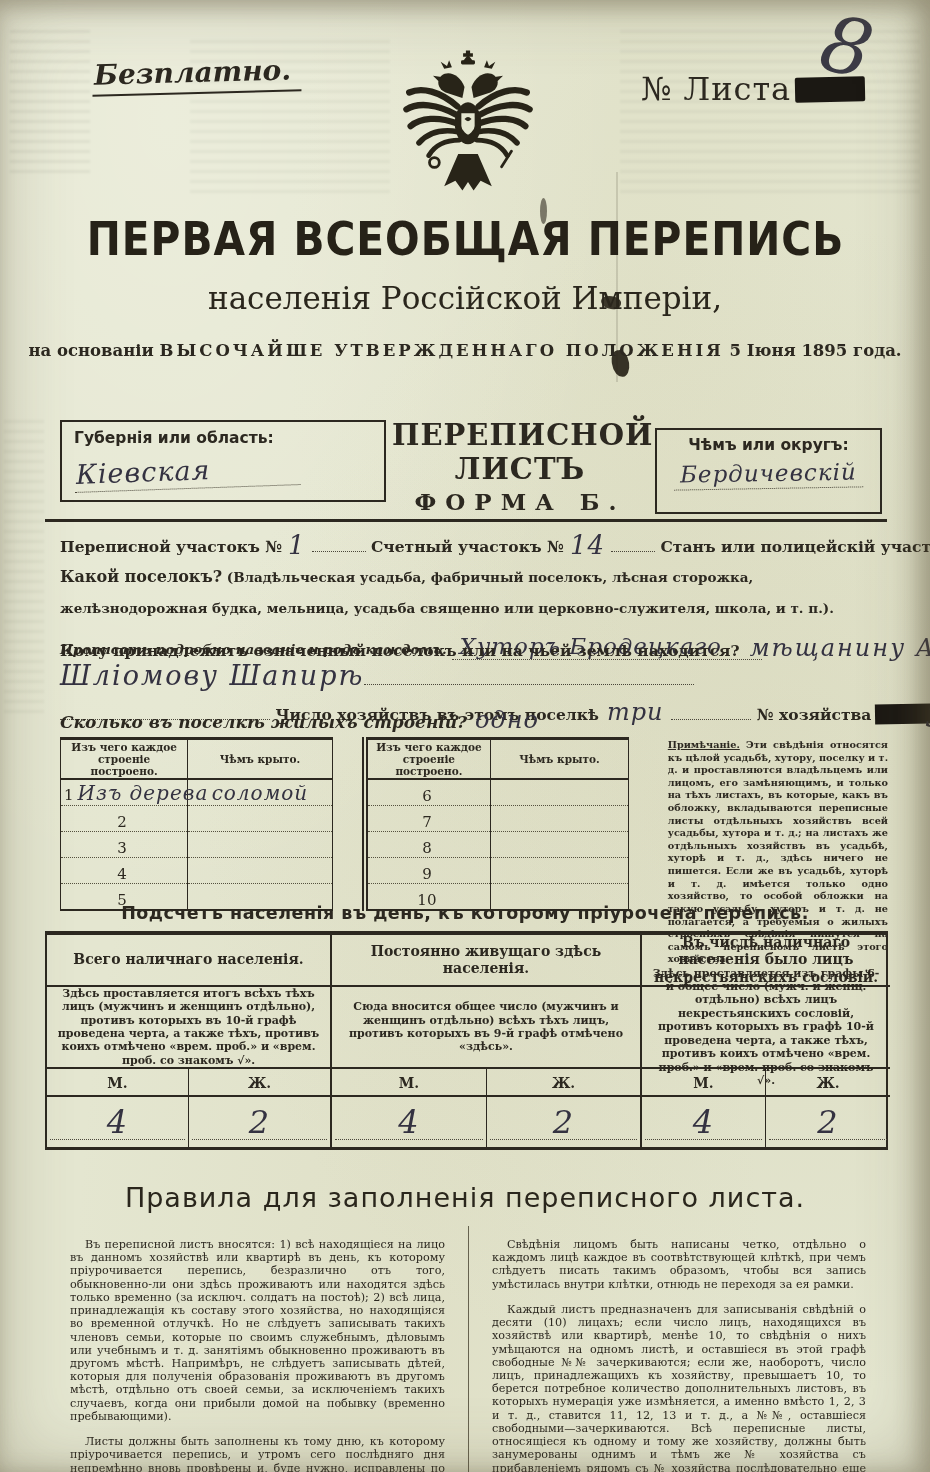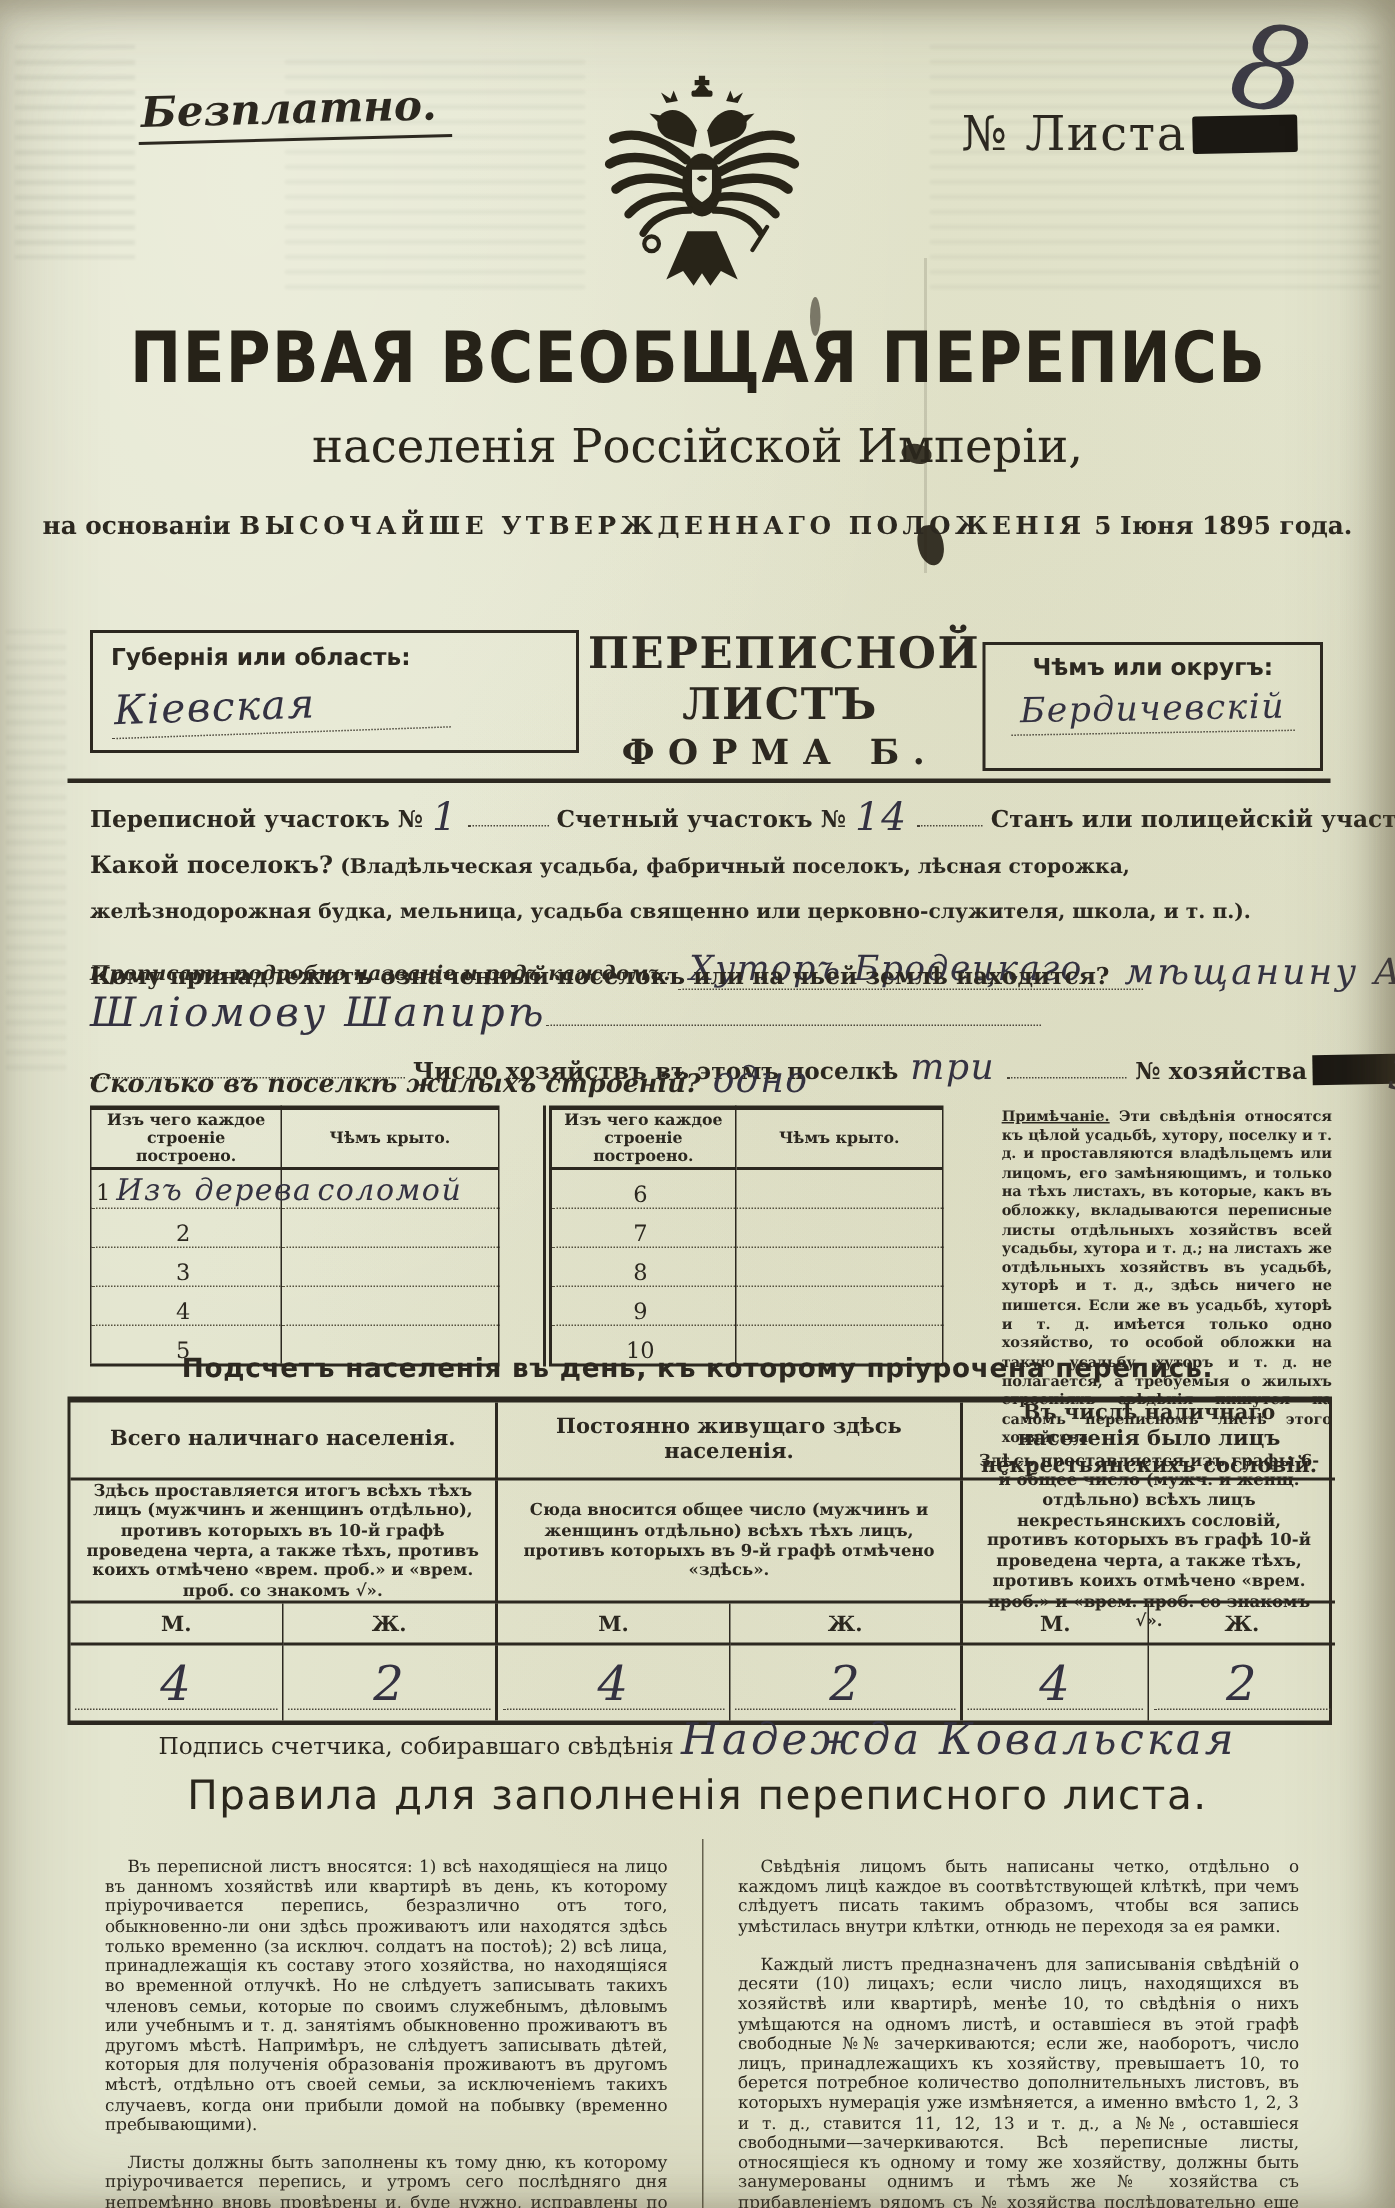--- a/index.html
+++ b/index.html
@@ -301,24 +301,20 @@
     <div class="pt-mj">Ж.</div>
 
     <div class="pt-val bR"><span class="hw">4</span></div>
     <div class="pt-val bG"><span class="hw">2</span></div>
     <div class="pt-val bR"><span class="hw">4</span></div>
     <div class="pt-val bG"><span class="hw">2</span></div>
     <div class="pt-val bR"><span class="hw">4</span></div>
     <div class="pt-val"><span class="hw">2</span></div>
   </div>
 
-  <div class="abs sig">
-    <span>Подпись счетчика, собиравшаго свѣдѣнія</span>
-    <span class="hw">Надежда Ковальская</span>
-  </div>
 
   <div class="abs ruleshead">Правила для заполненія переписного листа.</div>
 
   <div class="abs rules">
     <div class="rcol left">
       <p>Въ переписной листъ вносятся: 1) всѣ находящіеся на лицо въ данномъ хозяйствѣ или квартирѣ въ день, къ которому пріурочивается перепись, безразлично отъ того, обыкновенно-ли они здѣсь проживаютъ или находятся здѣсь только временно (за исключ. солдатъ на постоѣ); 2) всѣ лица, принадлежащія къ составу этого хозяйства, но находящіяся во временной отлучкѣ. Но не слѣдуетъ записывать такихъ членовъ семьи, которые по своимъ служебнымъ, дѣловымъ или учебнымъ и т. д. занятіямъ обыкновенно проживаютъ въ другомъ мѣстѣ. Напримѣръ, не слѣдуетъ записывать дѣтей, которыя для полученія образованія проживаютъ въ другомъ мѣстѣ, отдѣльно отъ своей семьи, за исключеніемъ такихъ случаевъ, когда они прибыли домой на побывку (временно пребывающими).</p>
       <p>Листы должны быть заполнены къ тому дню, къ которому пріурочивается перепись, и утромъ сего послѣдняго дня непремѣнно вновь провѣрены и, буде нужно, исправлены по составу населенія въ этотъ день, какъ-то: вычеркнуты умершіе и выбывшіе, приписаны, съ надлежащими отмѣтками во всѣхъ графахъ, родившіеся и вновь прибывшіе, отмѣчены вступившіе въ бракъ или овдовѣвшіе и т. д.</p>
     </div>
     <div class="rcol rightc">
       <p>Свѣдѣнія лицомъ быть написаны четко, отдѣльно о каждомъ лицѣ каждое въ соотвѣтствующей клѣткѣ, при чемъ слѣдуетъ писать такимъ образомъ, чтобы вся запись умѣстилась внутри клѣтки, отнюдь не переходя за ея рамки.</p>

